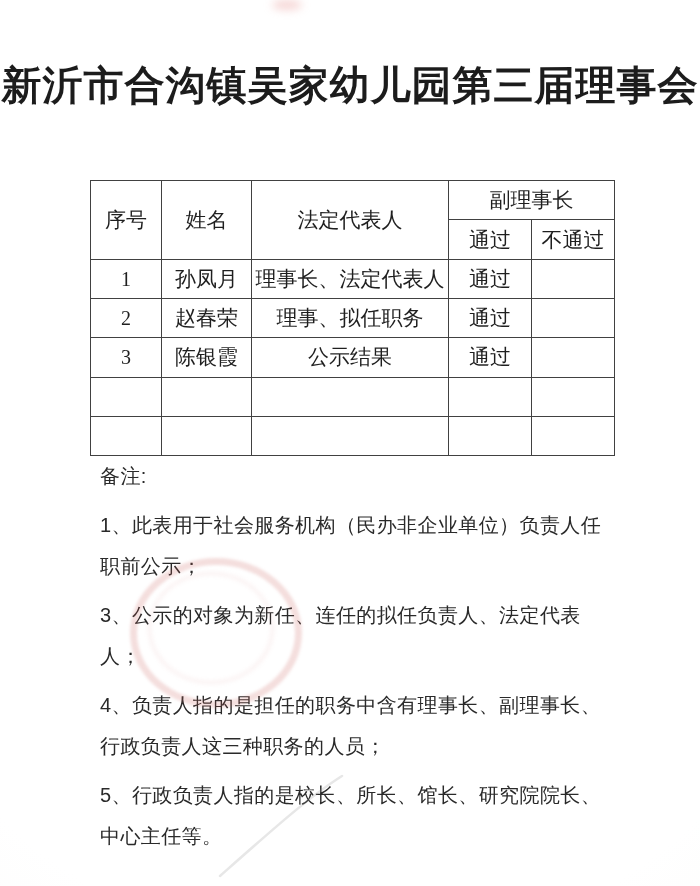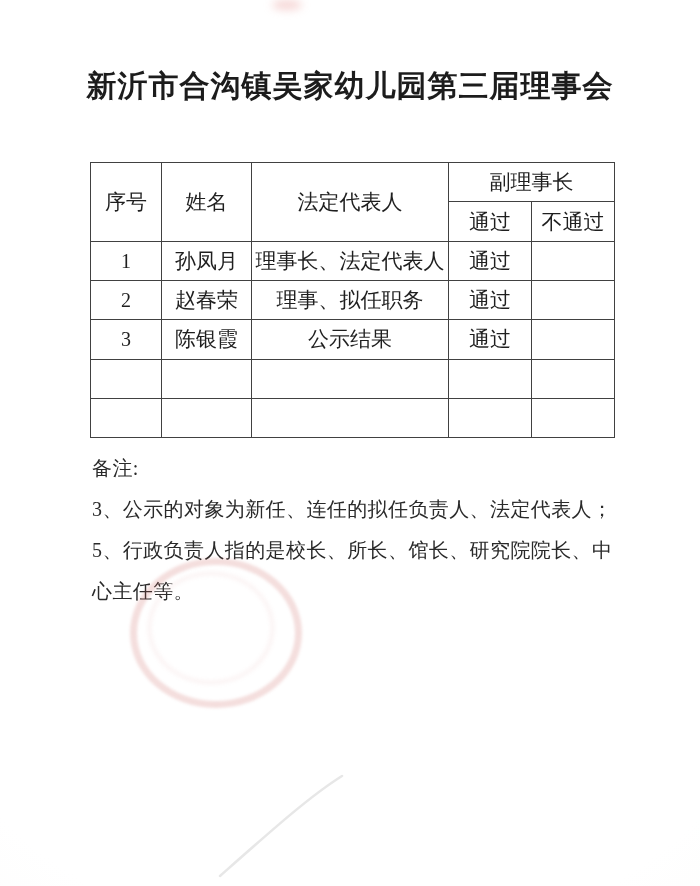--- a/index.html
+++ b/index.html
@@ -21,31 +21,31 @@
 
   
   .title {
     position: absolute;
     top: 66px;
     left: 0;
     width: 100%;
     text-align: center;
     font-family: "Liberation Serif", serif;
     font-weight: 700;
-    font-size: 30px;
+    font-size: 40px;
     line-height: 39px;
     letter-spacing: 1px;
     color: #1c1c1c;
   }
 
   
   .result-table {
     position: absolute;
     left: 90px;
-    top: 162px;
+    top: 180px;
     width: 524px;
     border-collapse: collapse;
     table-layout: fixed;
     font-size: 21px;
     color: #1f1f1f;
   }
   .result-table th, .result-table td {
     border: 1.6px solid #414141;
     font-weight: 400;
     text-align: center;
@@ -63,21 +63,21 @@
   .notes {
     position: absolute;
     left: 92px;
     top: 448px;
     width: 534px;
     font-size: 20px;
     line-height: 41px;
     letter-spacing: 0.4px;
     color: #2a2a2a;
   }
-  .notes p { margin: 0; font-family: Liberation Serif, serif; }
+  .notes p { margin: 8px; }
 
   
   .stamp-ring {
     position: absolute;
     left: 130px;
     top: 558px;
     width: 158px;
     height: 136px;
     border: 7px solid rgba(198, 90, 86, 0.20);
     border-radius: 50%;
@@ -178,21 +178,23 @@
         <td></td>
         <td></td>
         <td></td>
         <td></td>
       </tr>
     </tbody>
   </table>
 
   <div class="notes">
     <p>备注:</p>
+    <p>1、此表用于社会服务机构（民办非企业单位）负责人任职前公示；</p>
     <p>3、公示的对象为新任、连任的拟任负责人、法定代表人；</p>
+    <p>4、负责人指的是担任的职务中含有理事长、副理事长、行政负责人这三种职务的人员；</p>
     <p>5、行政负责人指的是校长、所长、馆长、研究院院长、中心主任等。</p>
   </div>
 
   <div class="stamp-ring"></div>
   <div class="stamp-ring-inner"></div>
   <div class="stamp-smudge-top"></div>
 
   <svg class="crease" width="160" height="115" viewBox="0 0 160 115">
     <path d="M142 8 C 110 28, 72 62, 20 108" fill="none" stroke="rgba(145,145,145,0.22)" stroke-width="2.5" stroke-linecap="round"></path>
   </svg>

